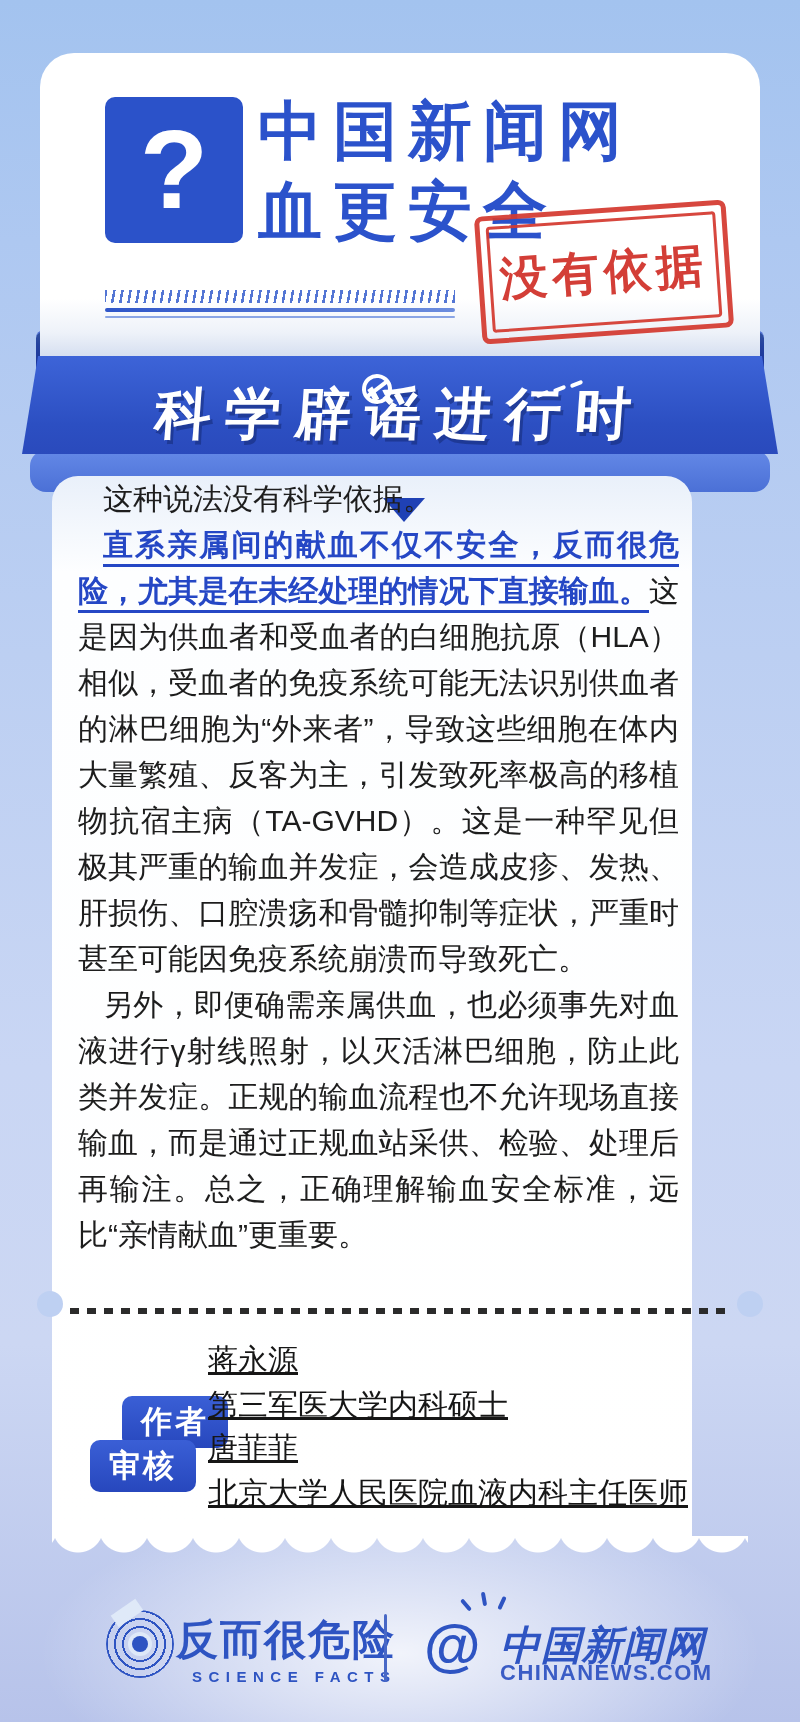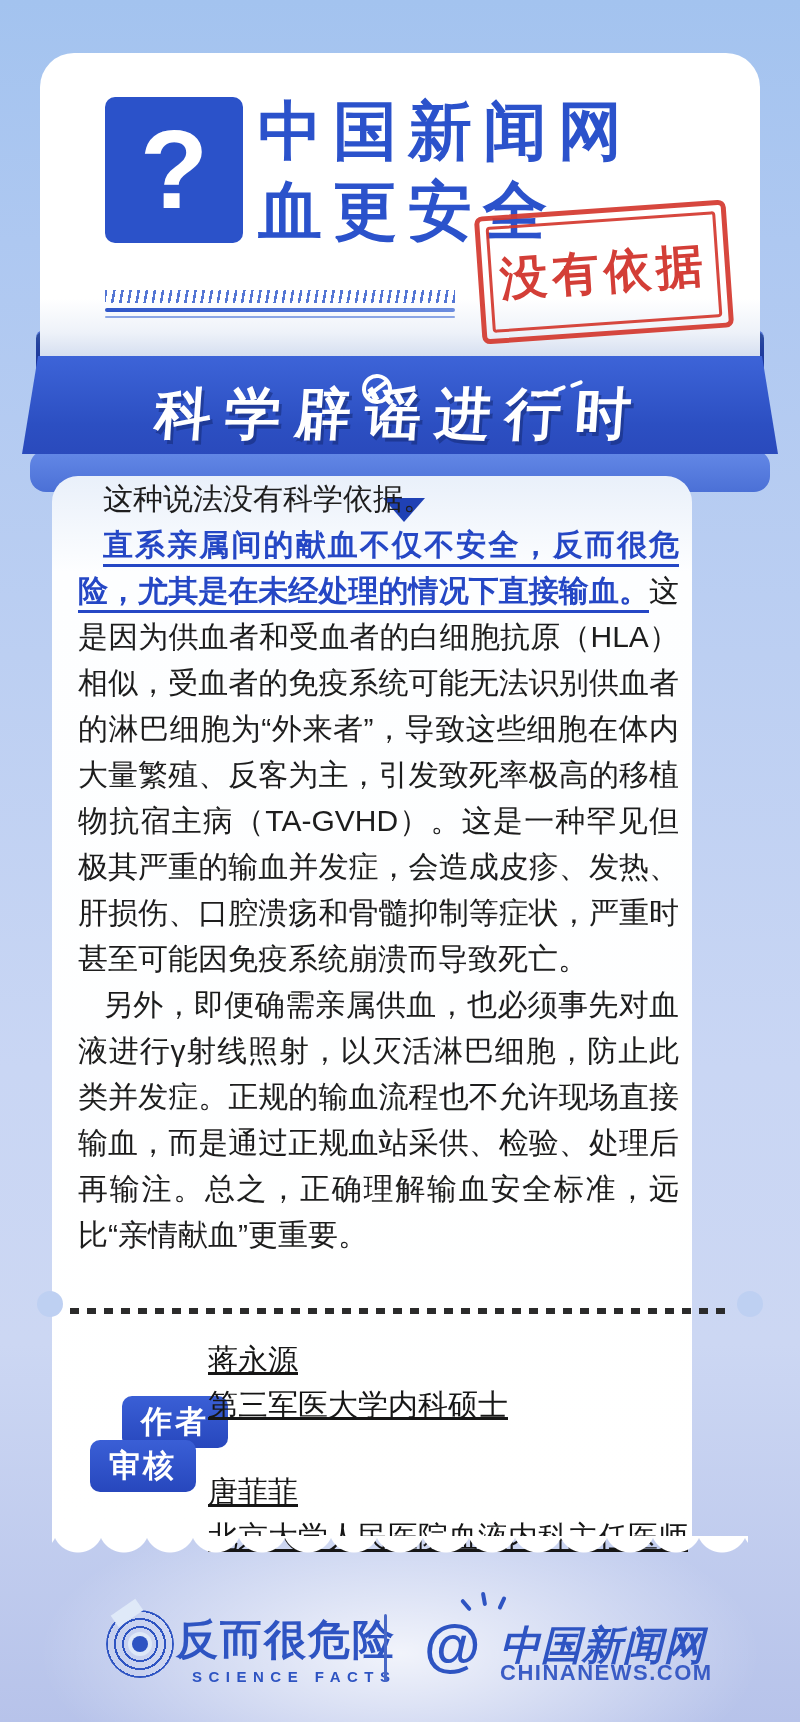--- a/index.html
+++ b/index.html
@@ -106,21 +106,21 @@
   .badge{
     position:absolute;left:38px;width:106px;height:52px;border-radius:10px;
     background:linear-gradient(180deg,#3a5fd6,#2747bd);
     display:flex;align-items:center;justify-content:center;
     color:#fff;font-size:31px;font-weight:700;letter-spacing:3px;
   }
   .badge.author{top:920px;margin-left:32px;}
   .badge.reviewer{top:964px;}
   .credit-text{position:absolute;left:156px;color:#161616;font-size:30px;line-height:45px;text-decoration:underline;}
   .credit-text.author{top:861px;}
-  .credit-text.reviewer{top:949px;margin-top:44px;}
+  .credit-text.reviewer{top:949px;}
   .scallop{
     position:absolute;left:52px;top:1536px;width:696px;height:22px;z-index:5;
     background:radial-gradient(circle 26px at 23px -9px,#ffffff 0 25px,rgba(255,255,255,0) 26px);
     background-size:46px 30px;background-position:3px 0;background-repeat:repeat-x;
   }
   .notch{position:absolute;width:26px;height:26px;border-radius:50%;background:#bed0f2;z-index:6;}
   .notch.left{left:37px;top:1291px;}
   .notch.right{left:737px;top:1291px;}
   
   .sf-icon{position:absolute;left:106px;top:1610px;width:68px;height:68px;border-radius:50%;

